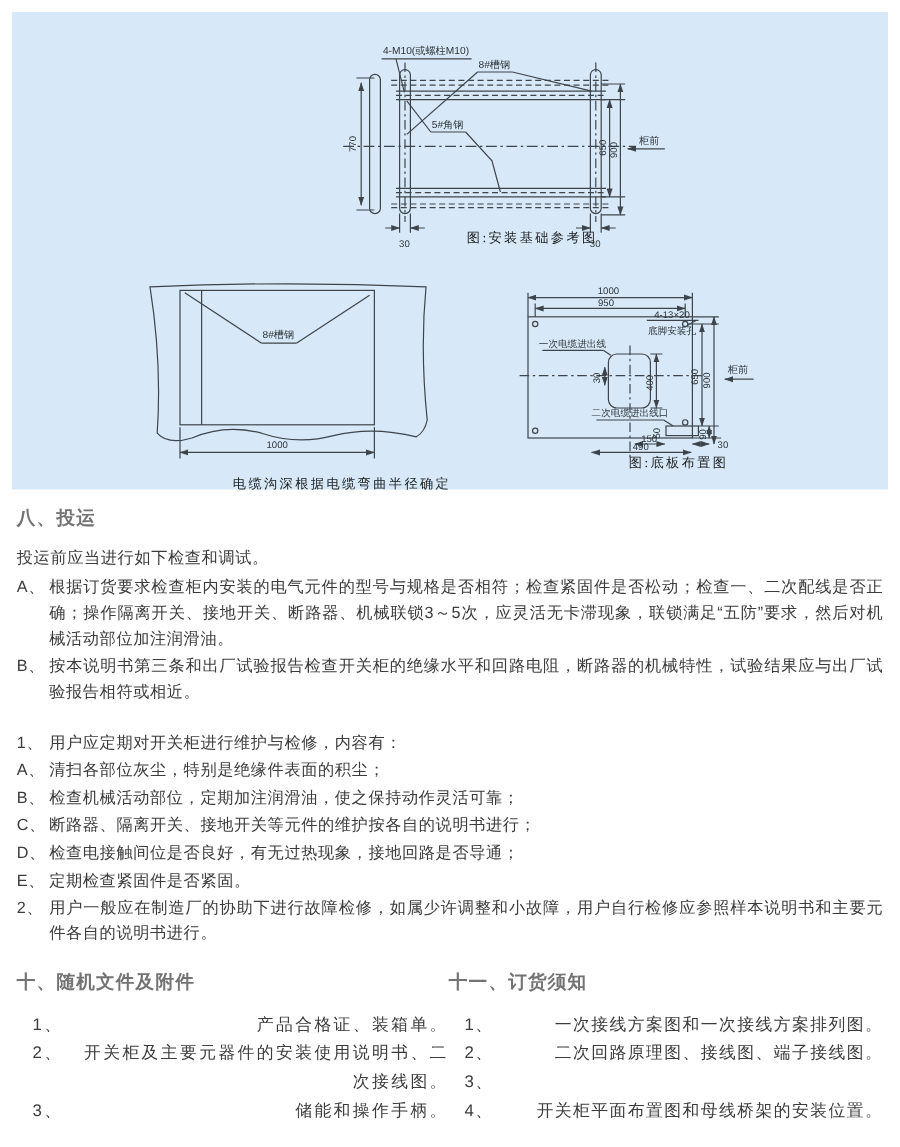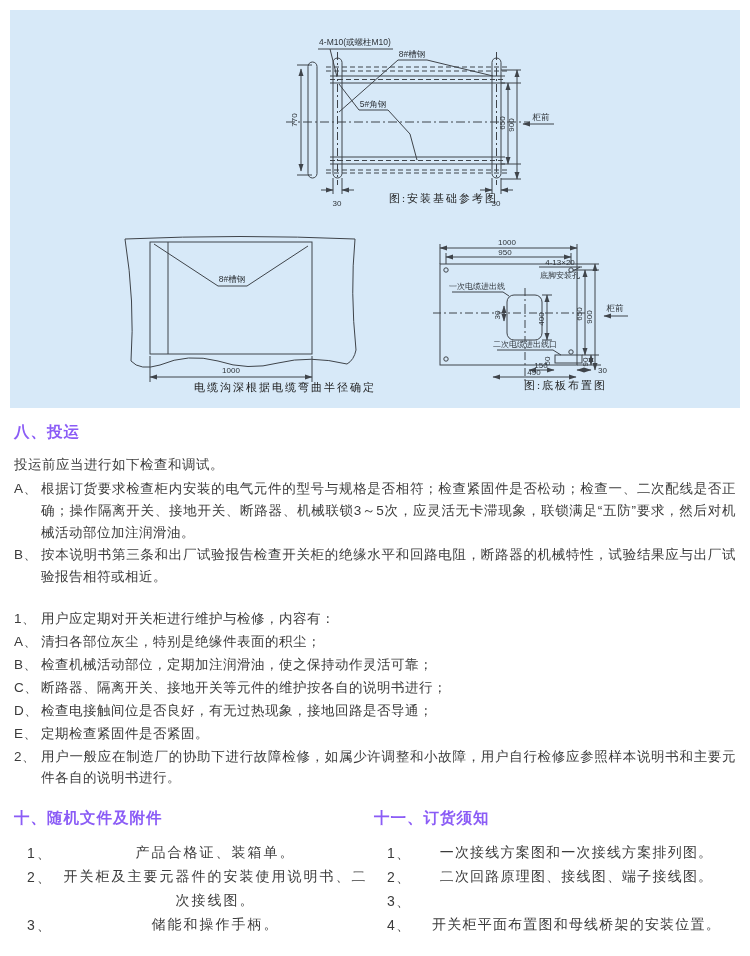--- a/index.html
+++ b/index.html
@@ -10,35 +10,35 @@
   .panel { position:absolute; left:10px; top:10px; width:730px; height:398px; background:#d7e9f8; }
   .fig { position:absolute;margin-top:20px; }
   .fig svg { display:block; }
   .fig-caption { position:absolute; font-size:11px; color:#1d1d1d; letter-spacing:2px; white-space:nowrap; font-family:"Liberation Serif","DejaVu Serif",serif;padding-left:24px; }
   svg text { font-family:"Liberation Sans","DejaVu Sans",sans-serif; fill:#2e3338; }
   .tl { font-size:8.5px; }
   .td { font-size:8px; }
 
   
   .content { position:absolute; left:0; top:408px; width:750px; padding:14px 14px 0 14px; }
-  h2.sec { font-size:15.5px; font-weight:bold; color:#8b5cf6; letter-spacing:1px; margin-bottom:11px; font-family:"Liberation Sans","DejaVu Sans",sans-serif; }
+  h2.sec { font-size:15.5px; font-weight:bold; color:#737373; letter-spacing:1px; margin-bottom:11px; font-family:"Liberation Sans","DejaVu Sans",sans-serif; }
   .para { font-size:13.5px; line-height:22px; letter-spacing:0.5px; margin-bottom:2px; }
   .item { display:flex; font-size:13.5px; line-height:22px; letter-spacing:0.5px; }
   .item .mk { flex:0 0 27px; }
   .item .tx { flex:1; text-align:justify; }
   .s9 .item { line-height:21px; margin-bottom:2px; } .gap20 { height:20px; }
 
   .cols { display:flex; margin-top:20px; }
   .col-left  { width:360px; }
   .col-right { width:362px; }
   .cols h2.sec { margin-bottom:12px; }
   .cols .item { font-size:14px; line-height:24px; letter-spacing:2px; padding-left:13px; }
   .col-right .item { letter-spacing:1.2px; }
   .cols .item .mk { flex:0 0 30px; }
-  .cols .item .tx { text-align:center;font-family:Liberation Serif, serif; }
+  .cols .item .tx { text-align:right; }
 </style>
 </head>
 <body>
 
 <div class="page">
 
   <div class="panel">
 
     <div class="fig" style="left:250px; top:2px;">
       <svg width="340" height="190" viewBox="0 0 340 190">
@@ -136,21 +136,21 @@
           <line x1="40" y1="145" x2="202" y2="145" marker-start="url(#a2)" marker-end="url(#a2)"></line>
 
           <line x1="108" y1="54" x2="137" y2="54"></line>
           <line x1="108" y1="54" x2="44" y2="12"></line>
           <line x1="137" y1="54" x2="198" y2="14"></line>
         </g>
         <text class="tl" x="122" y="50" text-anchor="middle">8#槽钢</text>
         <text class="td" x="121" y="141" text-anchor="middle">1000</text>
       </svg>
     </div>
-    <div class="fig-caption" style="left:160px; top:370px;">电缆沟深根据电缆弯曲半径确定</div>
+    <div class="fig-caption" style="left:160px; top:386px;">电缆沟深根据电缆弯曲半径确定</div>
 
     <div class="fig" style="left:415px; top:206px;">
       <svg width="310" height="165" viewBox="0 0 310 165">
         <defs>
           <marker id="a3" markerWidth="8" markerHeight="8" refX="7" refY="3.5" orient="auto-start-reverse" markerUnits="userSpaceOnUse">
             <path d="M0,1 L7.5,3.5 L0,6 z" fill="#3f444a"></path>
           </marker>
         </defs>
         <g stroke="#3f444a" stroke-width="1" fill="none">
 

